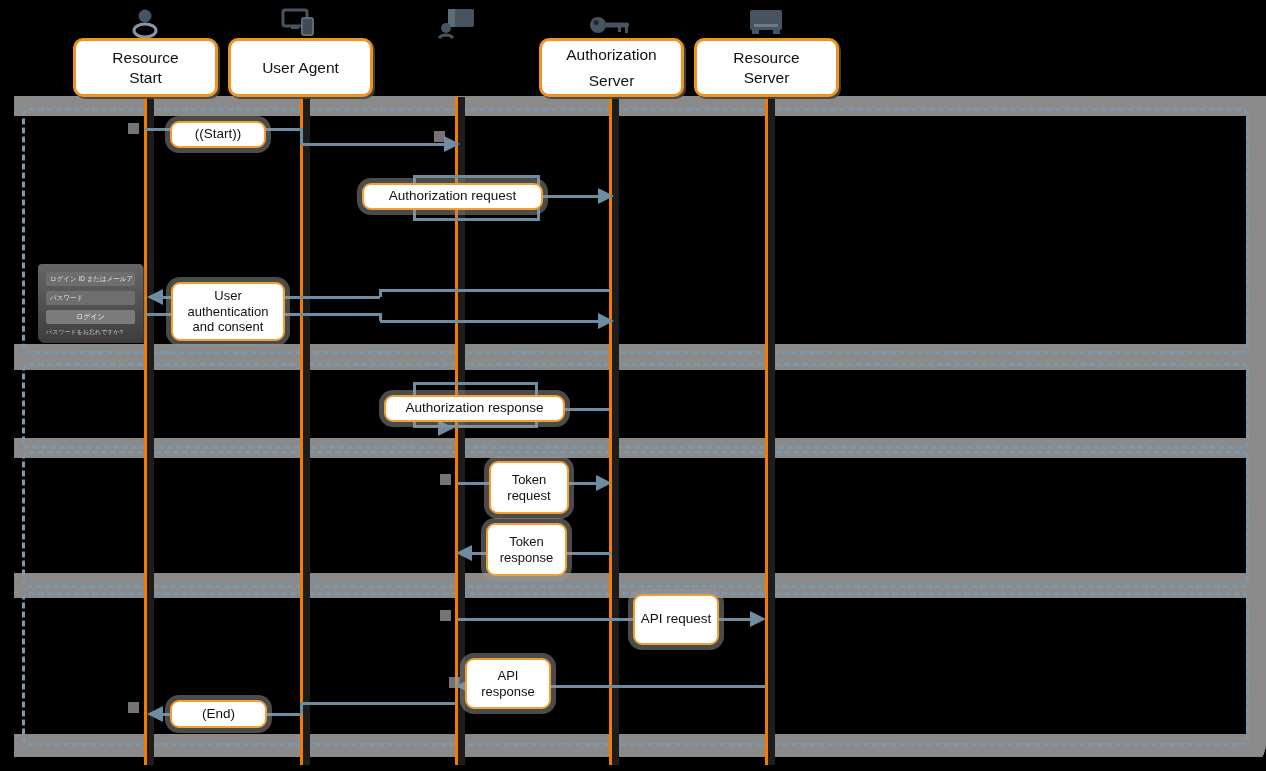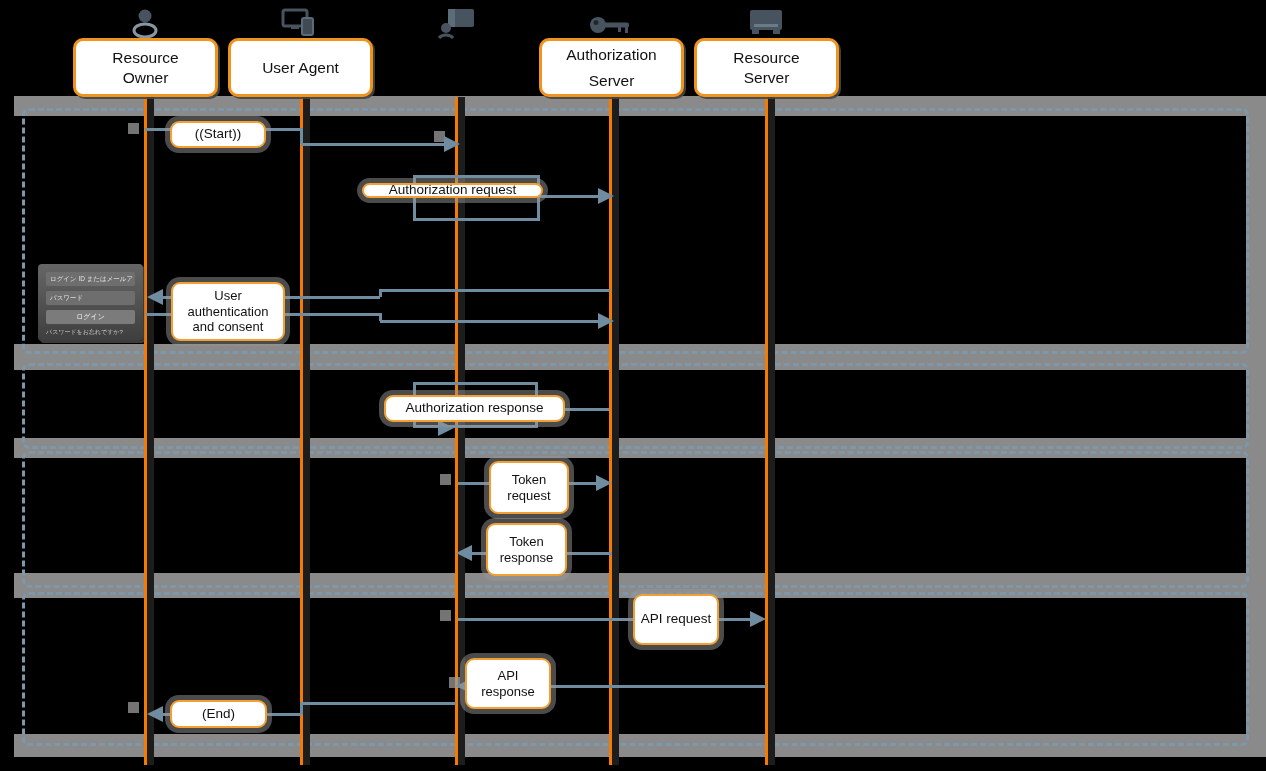--- a/index.html
+++ b/index.html
@@ -1,17 +1,17 @@
 <!DOCTYPE html>
 <html><head>
 <meta charset="utf-8">
 <style>
   html,body{margin:0;padding:0;background:#000;}
   .stage{position:relative;width:1266px;height:771px;background:#000;overflow:hidden;
-         font-family:"Liberation Sans",sans-serif;}
+         font-family:"Liberation Sans",sans-serif;border-radius:28px;}
   
   .band{position:absolute;left:14px;right:0;background:#8a8a8a;}
   .right-col{position:absolute;background:#8a8a8a;}
   
   .section{position:absolute;border:3px dashed #7d98ab;border-radius:7px;background:transparent;}
   
   .life-shadow{position:absolute;width:8px;background:#1d1d1d;}
   .life-line{position:absolute;width:3px;background:#f57a00;}
   
   .actor{position:absolute;top:38px;height:59px;width:145px;background:#fff;
@@ -107,21 +107,21 @@
     <svg width="36" height="30" viewBox="0 0 36 30">
       <rect x="2" y="2" width="32" height="20" rx="2" fill="#47545f"></rect>
       <rect x="6" y="16" width="24" height="3" fill="#6b7a87"></rect>
       <rect x="4" y="22" width="7" height="4" fill="#47545f"></rect>
       <rect x="25" y="22" width="7" height="4" fill="#47545f"></rect>
     </svg>
   </div>
 
   <div class="actor" style="left:73px;">
     <div>Resource</div>
-    <div>Owner</div>
+    <div>Start</div>
   </div>
   <div class="actor" style="left:228px;">
     <div>User Agent</div>
   </div>
   <div class="actor" style="left:539px;gap:6px;">
     <div>Authorization</div>
     <div>Server</div>
   </div>
   <div class="actor" style="left:694px;">
     <div>Resource</div>
@@ -134,21 +134,21 @@
   <div class="vline" style="left:299.5px;top:128px;height:16px;"></div>
   <div class="hline" style="left:301px;top:142.5px;width:143px;"></div>
   <div class="ah-right" style="left:444px;top:136px;"></div>
   <div class="msg" style="left:170px;top:121px;width:96px;height:27px;">
     <div>((Start))</div>
   </div>
 
   <div class="loop-rect" style="left:413px;top:175px;width:127px;height:46px;"></div>
   <div class="hline" style="left:540px;top:194.5px;width:58px;"></div>
   <div class="ah-right" style="left:598px;top:188px;"></div>
-  <div class="msg" style="left:362px;top:183px;width:181px;height:15px;">
+  <div class="msg" style="left:362px;top:183px;width:181px;height:27px;">
     <div>Authorization request</div>
   </div>
 
   <div class="shadow-sq" style="left:128px;top:285px;"></div>
   <div class="hline" style="left:380px;top:288.5px;width:230px;"></div>
   <div class="vline" style="left:378.5px;top:289px;height:8px;"></div>
   <div class="hline" style="left:163px;top:295.5px;width:217px;"></div>
   <div class="ah-left" style="left:147px;top:289px;"></div>
   <div class="hline" style="left:146px;top:312.5px;width:234px;"></div>
   <div class="vline" style="left:378.5px;top:313px;height:8px;"></div>

